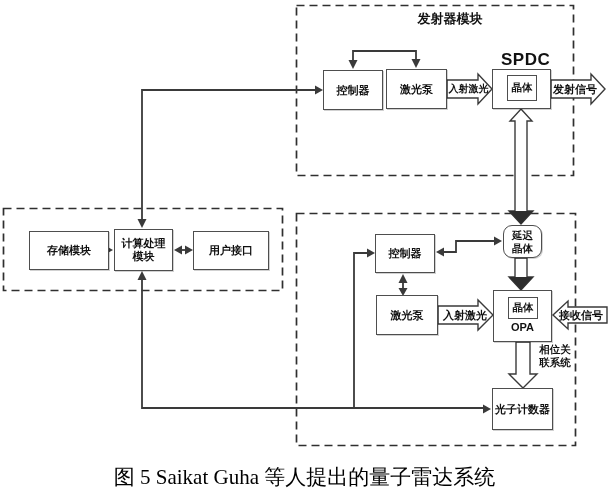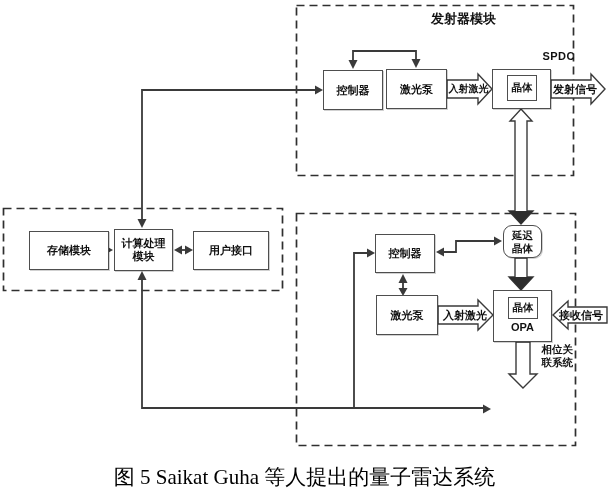--- a/index.html
+++ b/index.html
@@ -13,28 +13,28 @@
     box-shadow:1px 1px 0 rgba(0,0,0,.18);
     display:flex;align-items:center;justify-content:center;
     text-align:center;font-size:11px;font-weight:600;line-height:13px;
     box-sizing:border-box;
   }
   .innerbox{
     position:absolute;background:#fff;border:1.3px solid #4e4e4e;
     display:flex;align-items:center;justify-content:center;
     font-size:10.5px;font-weight:600;box-sizing:border-box;box-shadow:none;
   }
-  .lbl{position:absolute;text-align:right;font-weight:700;}
+  .lbl{position:absolute;text-align:center;font-weight:700;}
   .arrowtext{
     position:absolute;text-align:center;font-size:11px;font-weight:600;
     line-height:14px;white-space:nowrap;
   }
   .two-line span{display:block;}
   #tx-title{font-size:13px;}
-  #spdc-title{font-size:11px;letter-spacing:.5px;margin-left:32px;}
+  #spdc-title{font-size:17px;letter-spacing:.5px;}
   #phase-label{font-size:10.5px;line-height:13px;}
   #opa-label{position:absolute;font-size:11px;font-weight:600;text-align:center;}
   #caption{
     position:absolute;left:0;top:463px;width:609px;text-align:center;
     font-family:"Liberation Serif","DejaVu Serif",serif;
     font-size:21px;color:#000;
   }
 </style>
 </head>
 <body>
@@ -141,15 +141,16 @@
   <div class="innerbox" style="left:508px;top:297px;width:30px;height:22px;">晶体</div>
   <div id="opa-label" style="left:493px;top:321px;width:59px;">OPA</div>
 
   <div class="arrowtext" style="left:556px;top:308px;width:50px;">接收信号</div>
 
   <div class="lbl two-line" id="phase-label" style="left:537px;top:343px;width:36px;">
     <span>相位关</span>
     <span>联系统</span>
   </div>
 
+  <div class="box" style="left:492px;top:388px;width:61px;height:42px;">光子计数器</div>
 
   <div id="caption">图 5  Saikat Guha 等人提出的量子雷达系统</div>
 </div>
 
 </body></html>

